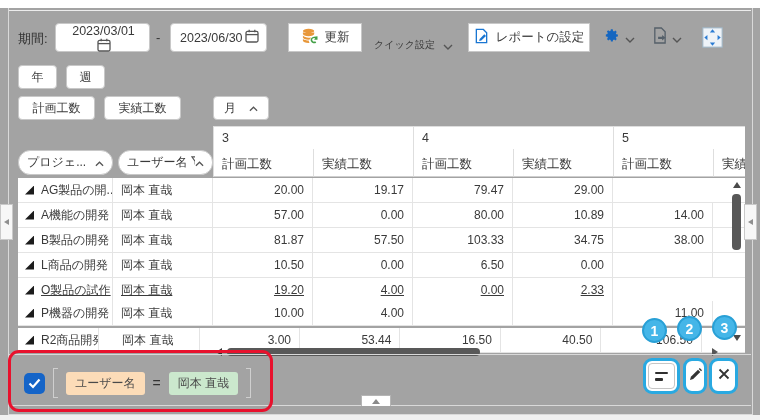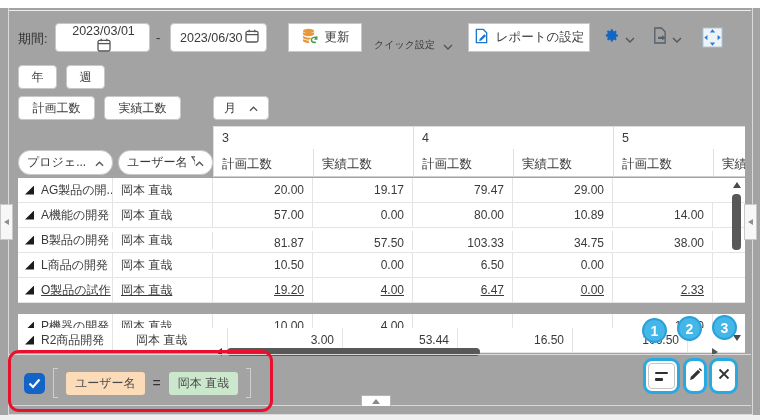--- a/index.html
+++ b/index.html
@@ -270,21 +270,21 @@
         <span>A機能の開発</span>
       </div>
     <div class="cu">岡本 直哉</div>
     <div class="cv">57.00</div>
     <div class="cv">0.00</div>
     <div class="cv">80.00</div>
     <div class="cv">10.89</div>
     <div class="cv">14.00</div>
     <div class="cv clast"></div>
   </div>
-  <div class="trow" style="top:220px;align-items:center;">
+  <div class="trow" style="top:220px;">
     <div class="cp">
         <span class="tri"></span>
         <span>B製品の開発</span>
       </div>
     <div class="cu">岡本 直哉</div>
     <div class="cv">81.87</div>
     <div class="cv">57.50</div>
     <div class="cv">103.33</div>
     <div class="cv">34.75</div>
     <div class="cv">38.00</div>
@@ -304,26 +304,25 @@
     <div class="cv clast"></div>
   </div>
   <div class="trow" style="top:270px;text-decoration:underline;">
     <div class="cp">
         <span class="tri"></span>
         <span>O製品の試作</span>
       </div>
     <div class="cu">岡本 直哉</div>
     <div class="cv">19.20</div>
     <div class="cv">4.00</div>
-    <div class="cv">6.47</div>
     <div class="cv">0.00</div>
     <div class="cv">2.33</div>
     <div class="cv clast"></div>
   </div>
-  <div class="trow" style="top:306px;">
+  <div class="trow" style="top:293px;">
     <div class="cp">
         <span class="tri"></span>
         <span>P機器の開発</span>
       </div>
     <div class="cu">岡本 直哉</div>
     <div class="cv">10.00</div>
     <div class="cv">4.00</div>
     <div class="cv"></div>
     <div class="cv"></div>
     <div class="cv">11.00</div>
@@ -331,20 +330,21 @@
   </div>
   <div class="trow" style="top:320px;gap:15px;">
     <div class="cp">
         <span class="tri"></span>
         <span>R2商品開発</span>
       </div>
     <div class="cu">岡本 直哉</div>
     <div class="cv">3.00</div>
     <div class="cv">53.44</div>
     <div class="cv">16.50</div>
+    <div class="cv">40.50</div>
     <div class="cv">106.50</div>
     <div class="cv clast"></div>
   </div>
 
   <i class="tri-u" style="left:733px; top:174px;"></i>
   <div class="vthumb" style="left:732px;"></div>
   <i class="tri-d" style="left:733px; top:327px;"></i>
 
   <i class="tri-l" style="left:216px; top:340px;"></i>
   <div class="hthumb"></div>

